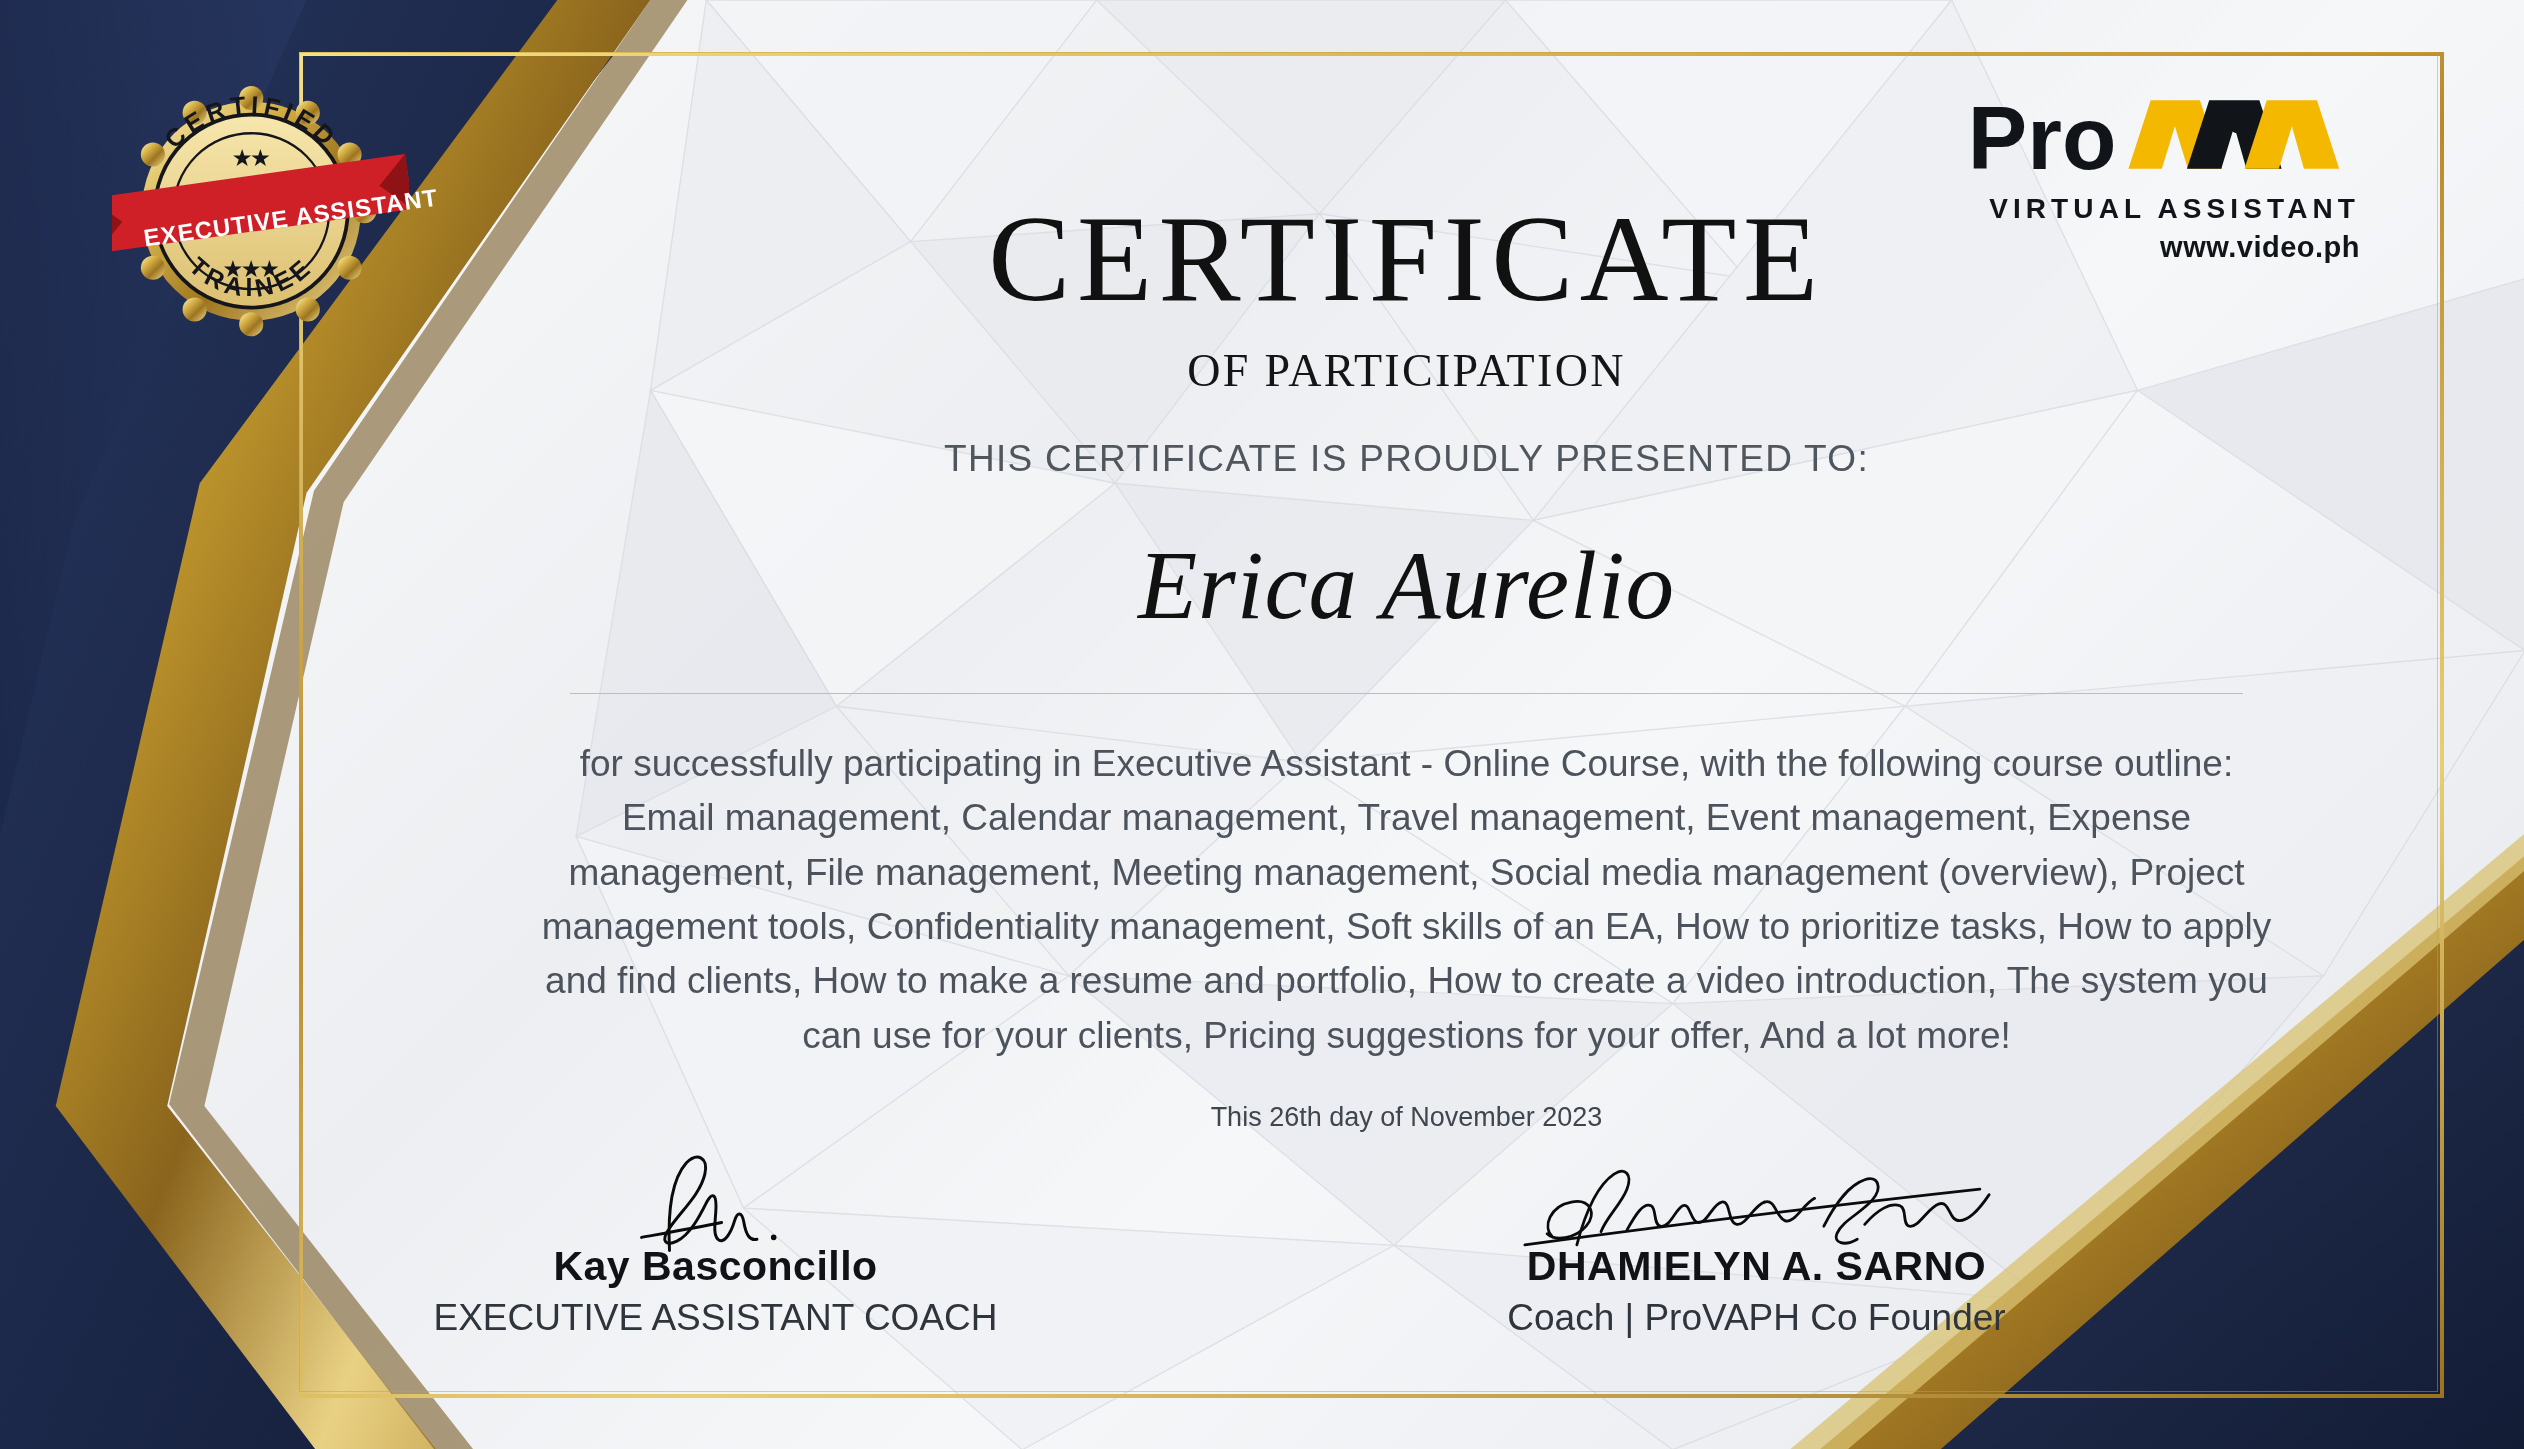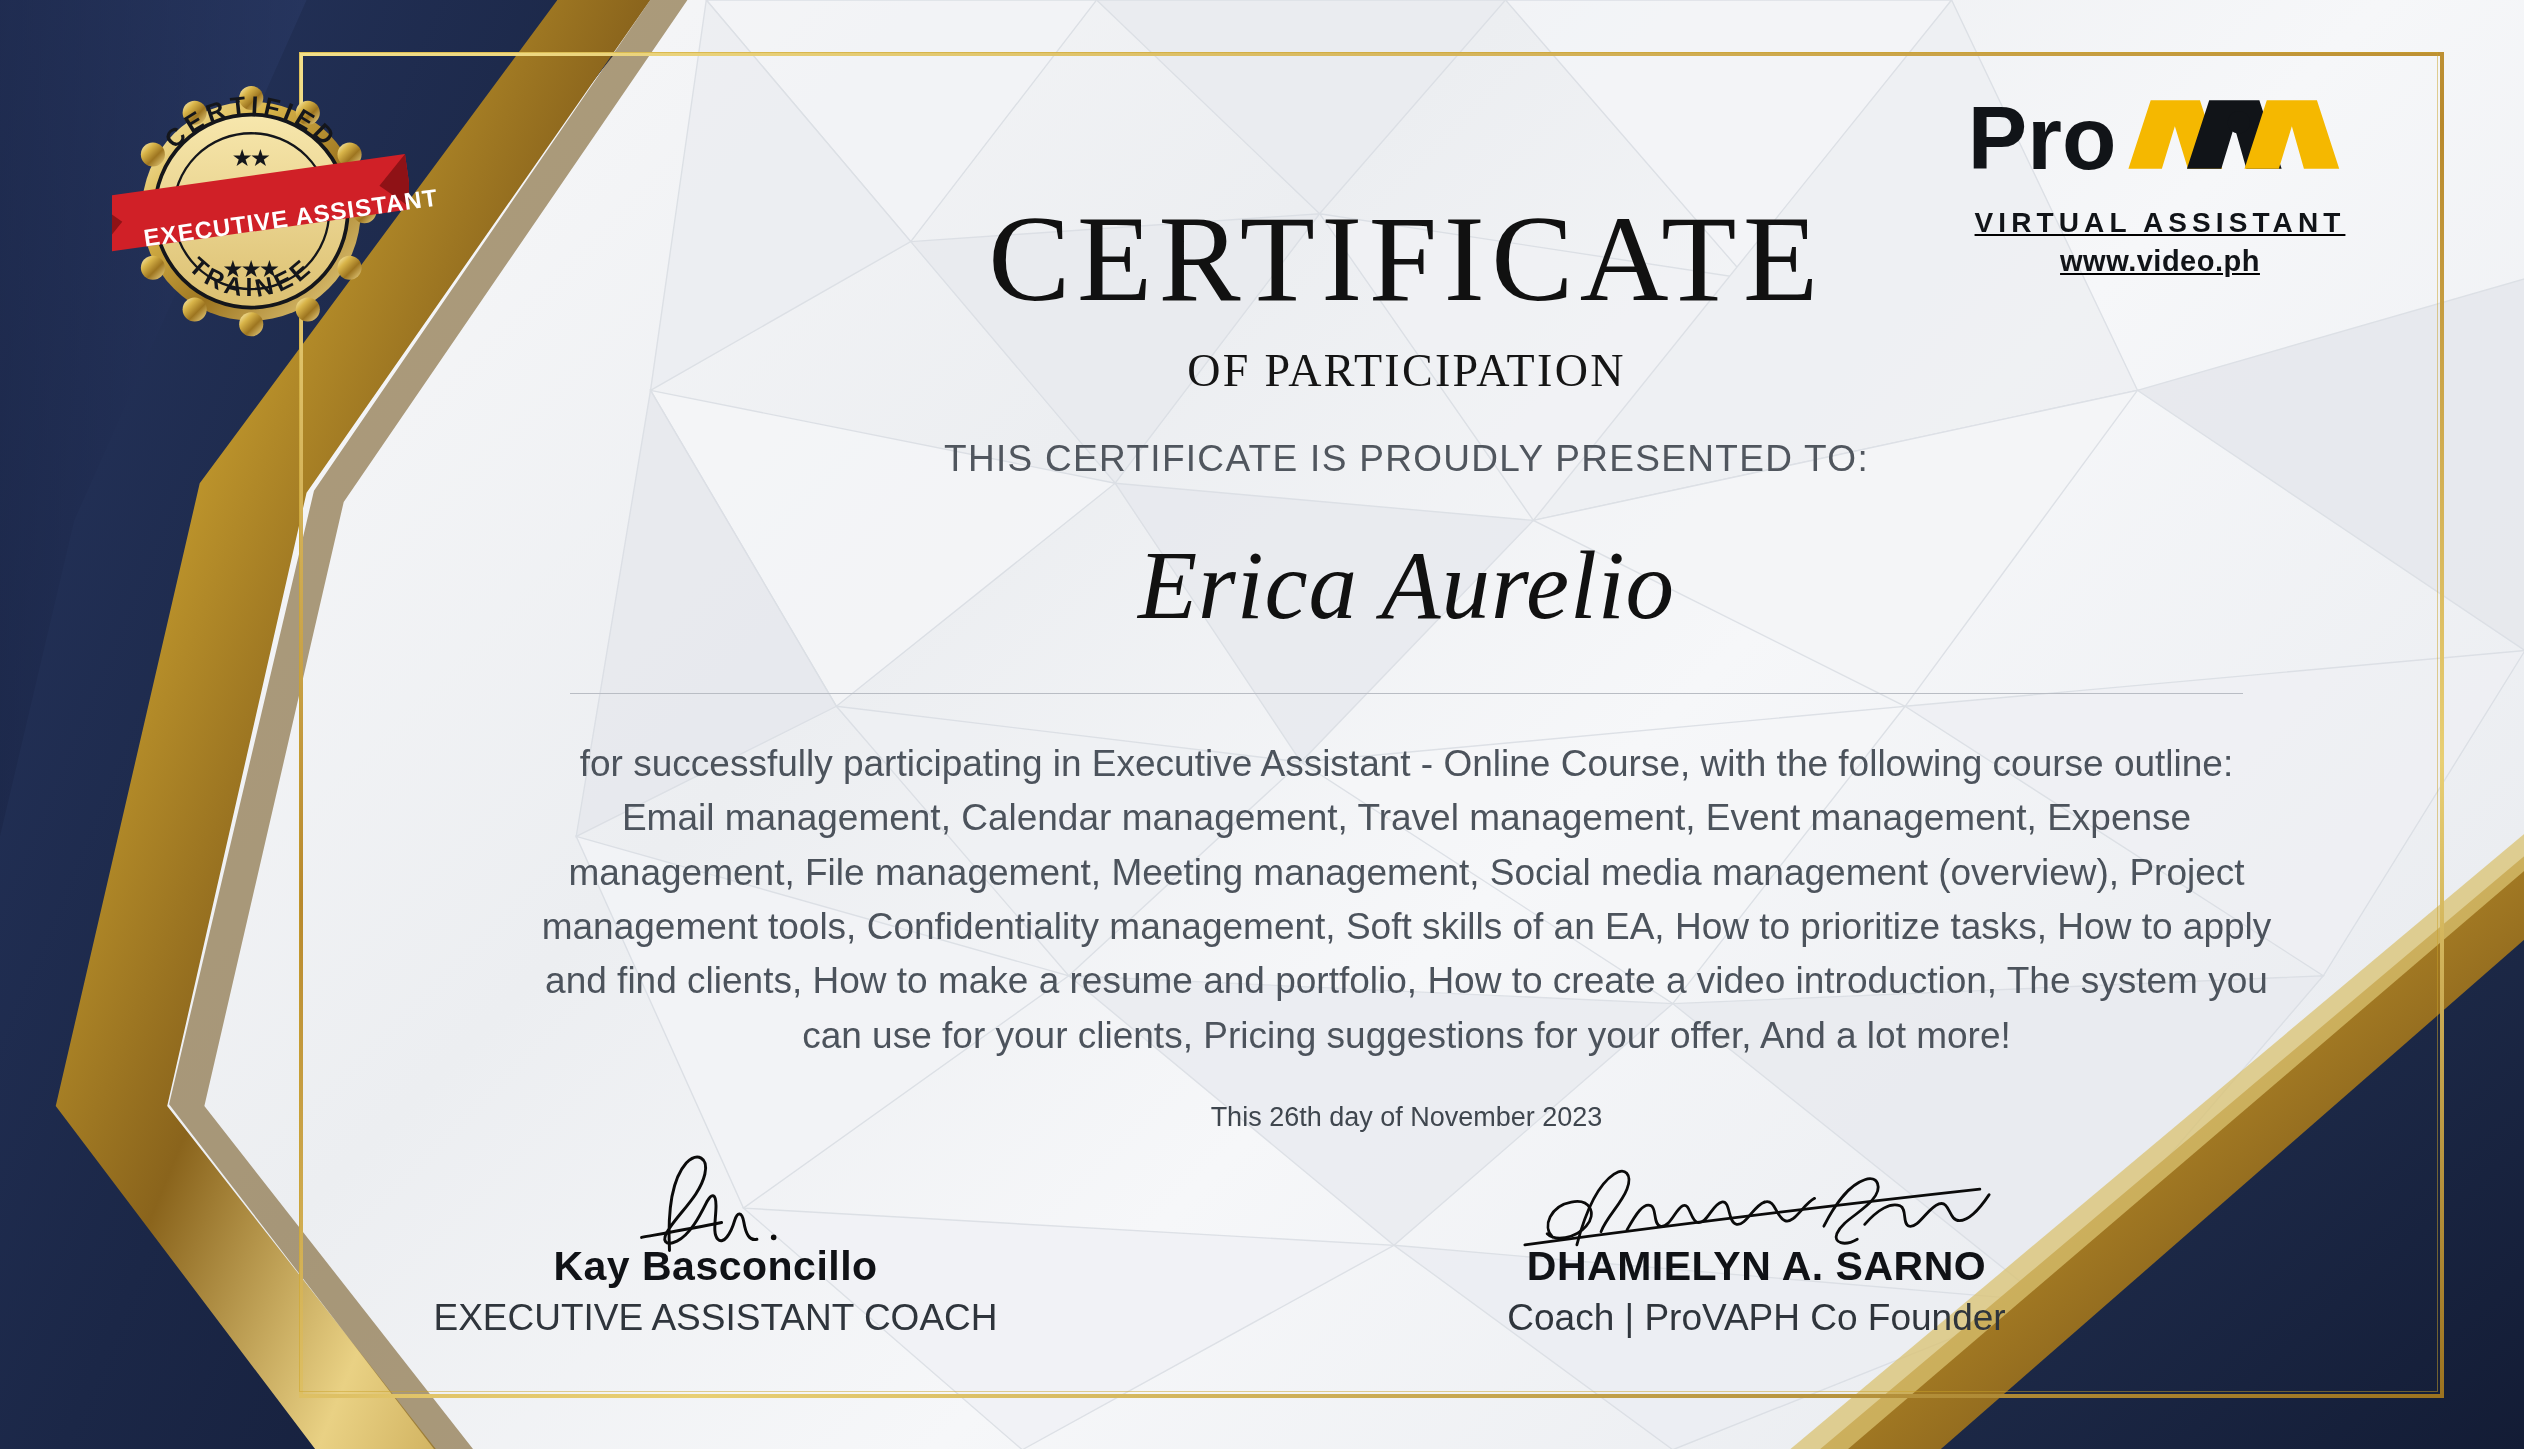--- a/index.html
+++ b/index.html
@@ -90,33 +90,32 @@
     white-space: nowrap;
     font-family: "Liberation Sans", sans-serif;
   }
 
   
   .logo {
     position: absolute;
     right: 165px;
     top: 89px;
     width: 400px;
-    text-align: center;
-    text-decoration: underline;
+    text-align: right;
   }
   .logo-mark {
     position: relative;
     height: 104px;
   }
   .logo-sub1 {
     font-size: 28px;
     letter-spacing: 5.1px;
     font-weight: bold;
     color: #111418;
-    margin-top: 14px;
+    margin-top: 0;
   }
   .logo-sub2 {
     font-size: 29px;
     font-weight: bold;
     color: #111418;
     letter-spacing: 0.5px;
     margin-top: 5.6px;
   }
 
   

